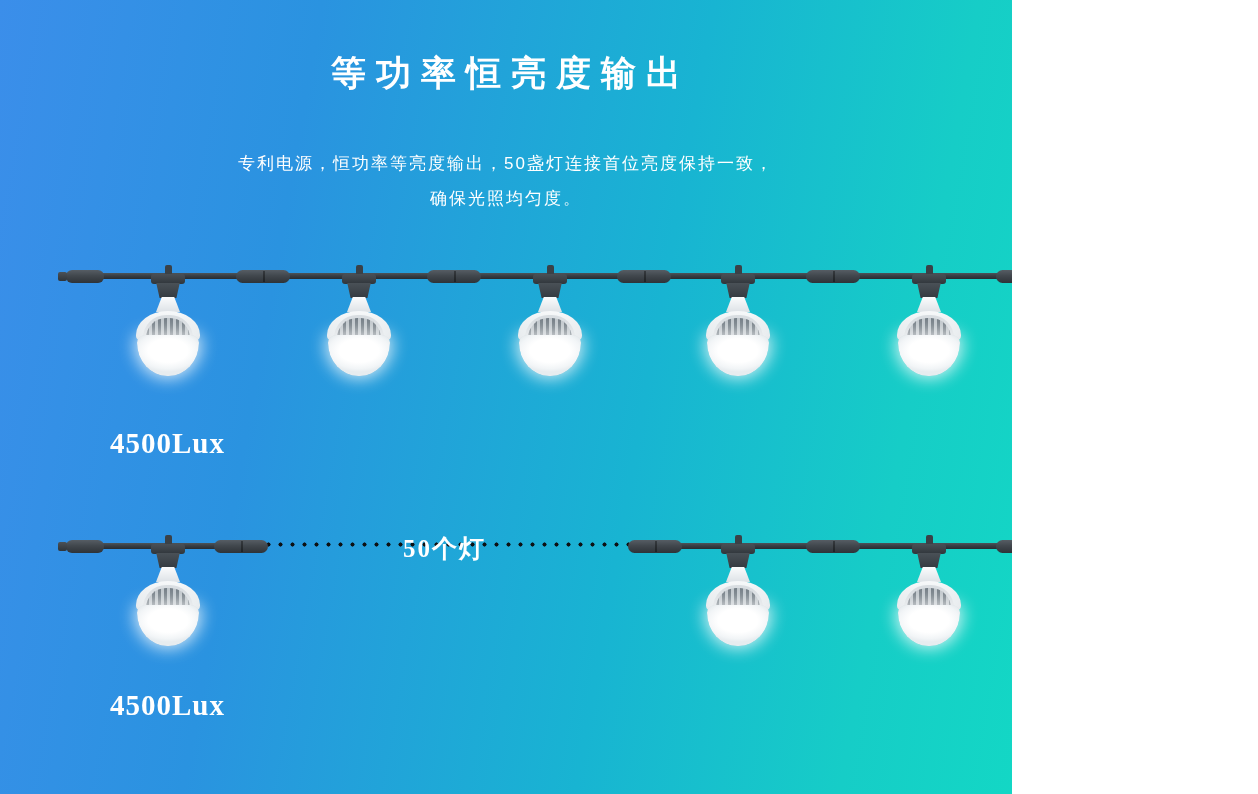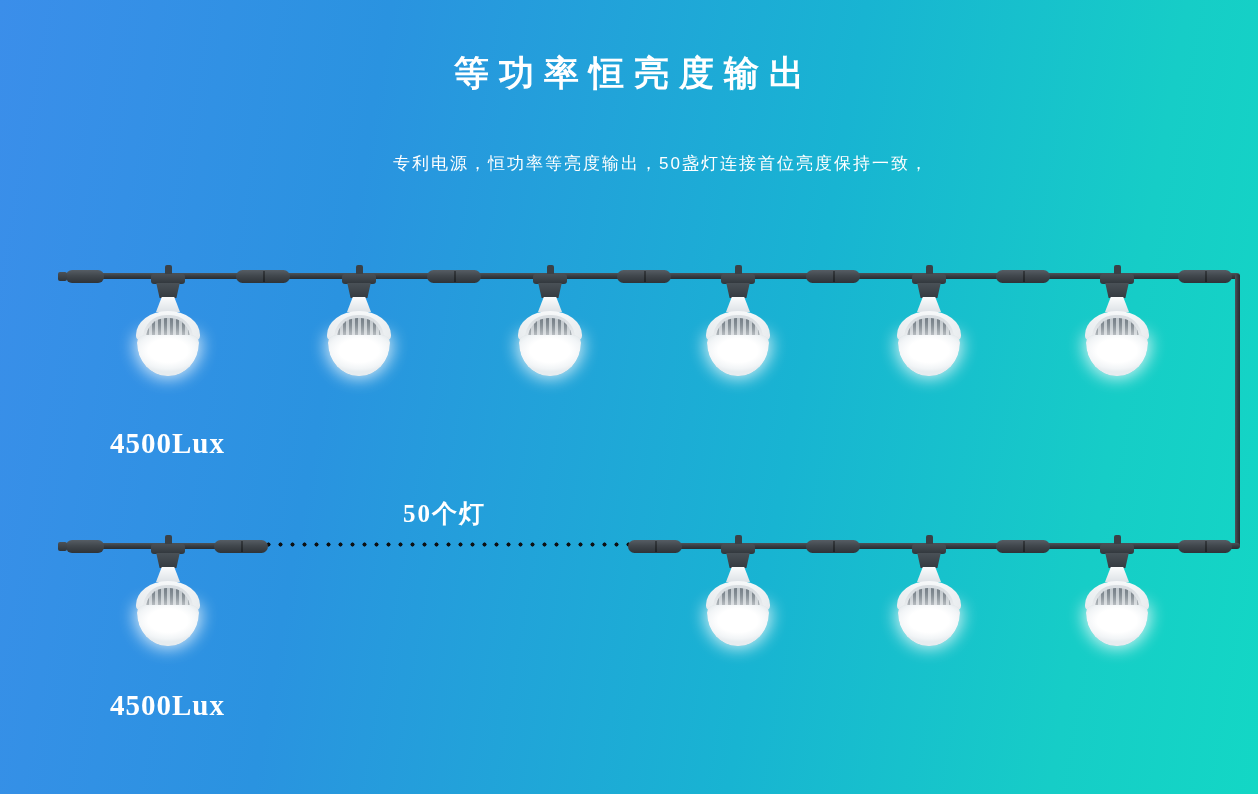--- a/index.html
+++ b/index.html
@@ -1,34 +1,34 @@
 <!DOCTYPE html>
 <html><head>
 <meta charset="utf-8">
 <style>
   html,body { margin:0; padding:0; }
   .poster {
     position:relative;
-    width:1258px; height:794px;
+    width:1012px; height:794px;
     overflow:hidden;
     background:linear-gradient(100deg, #3b8eea 0%, #2a93e0 28%, #18b4d2 62%, #16cdc7 85%, #13d7c5 100%);
     font-family:"Liberation Sans", sans-serif;
   }
 
   
   .title {
     position:absolute; left:0; top:50px; width:100%;
     text-align:center; color:#ffffff;
     font-size:35px; font-weight:bold; letter-spacing:10px;
     text-indent:10px;
   }
   .subtitle {
     position:absolute; left:0; top:146px; width:100%;
     text-align:center; color:#ffffff;
-    font-size:17px; letter-spacing:2px; line-height:35px;margin-left:32px;
+    font-size:17px; letter-spacing:2px; line-height:35px;
   }
 
   
   .cable {
     position:absolute; height:6px; border-radius:3px;
     background:linear-gradient(180deg,#4d545a 0%, #383e44 45%, #272c30 100%);
   }
   .cable-drop {
     position:absolute; width:5px; border-radius:3px;
     background:linear-gradient(90deg,#4d545a 0%, #383e44 45%, #272c30 100%);
@@ -114,20 +114,21 @@
   }
 </style>
 </head>
 <body>
 
 <div class="poster">
 
   <div class="title">等功率恒亮度输出</div>
   <div class="subtitle">
     <div>专利电源，恒功率等亮度输出，50盏灯连接首位亮度保持一致，</div>
+    <div>确保光照均匀度。</div>
   </div>
 
   <div class="cable" style="left:60px; top:273px; width:1180px;"></div>
 
   <div class="plug" style="left:66px; top:270px;"></div>
   <div class="conn" style="left:236px; top:270px;"></div>
   <div class="conn" style="left:427px; top:270px;"></div>
   <div class="conn" style="left:617px; top:270px;"></div>
   <div class="conn" style="left:806px; top:270px;"></div>
   <div class="conn" style="left:996px; top:270px;"></div>
@@ -195,21 +196,21 @@
   </div>
 
   <div class="lux-label" style="left:110px; top:392px;">4500Lux</div>
 
   <div class="cable-drop" style="left:1235px; top:274px; height:273px;"></div>
 
   <div class="cable" style="left:60px; top:543px; width:200px;"></div>
   <div class="cable" style="left:633px; top:543px; width:607px;"></div>
 
   <div class="dots" style="left:266px; top:542px; width:364px;"></div>
-  <div class="count-label" style="left:403px; top:497px;">50个灯</div>
+  <div class="count-label" style="left:403px; top:532px;">50个灯</div>
 
   <div class="plug" style="left:66px; top:540px;"></div>
   <div class="conn" style="left:214px; top:540px;"></div>
   <div class="conn" style="left:628px; top:540px;"></div>
   <div class="conn" style="left:806px; top:540px;"></div>
   <div class="conn" style="left:996px; top:540px;"></div>
   <div class="conn" style="left:1178px; top:540px;"></div>
 
   <div class="lamp" style="left:135px; top:535px;">
     <div class="nub"></div>

